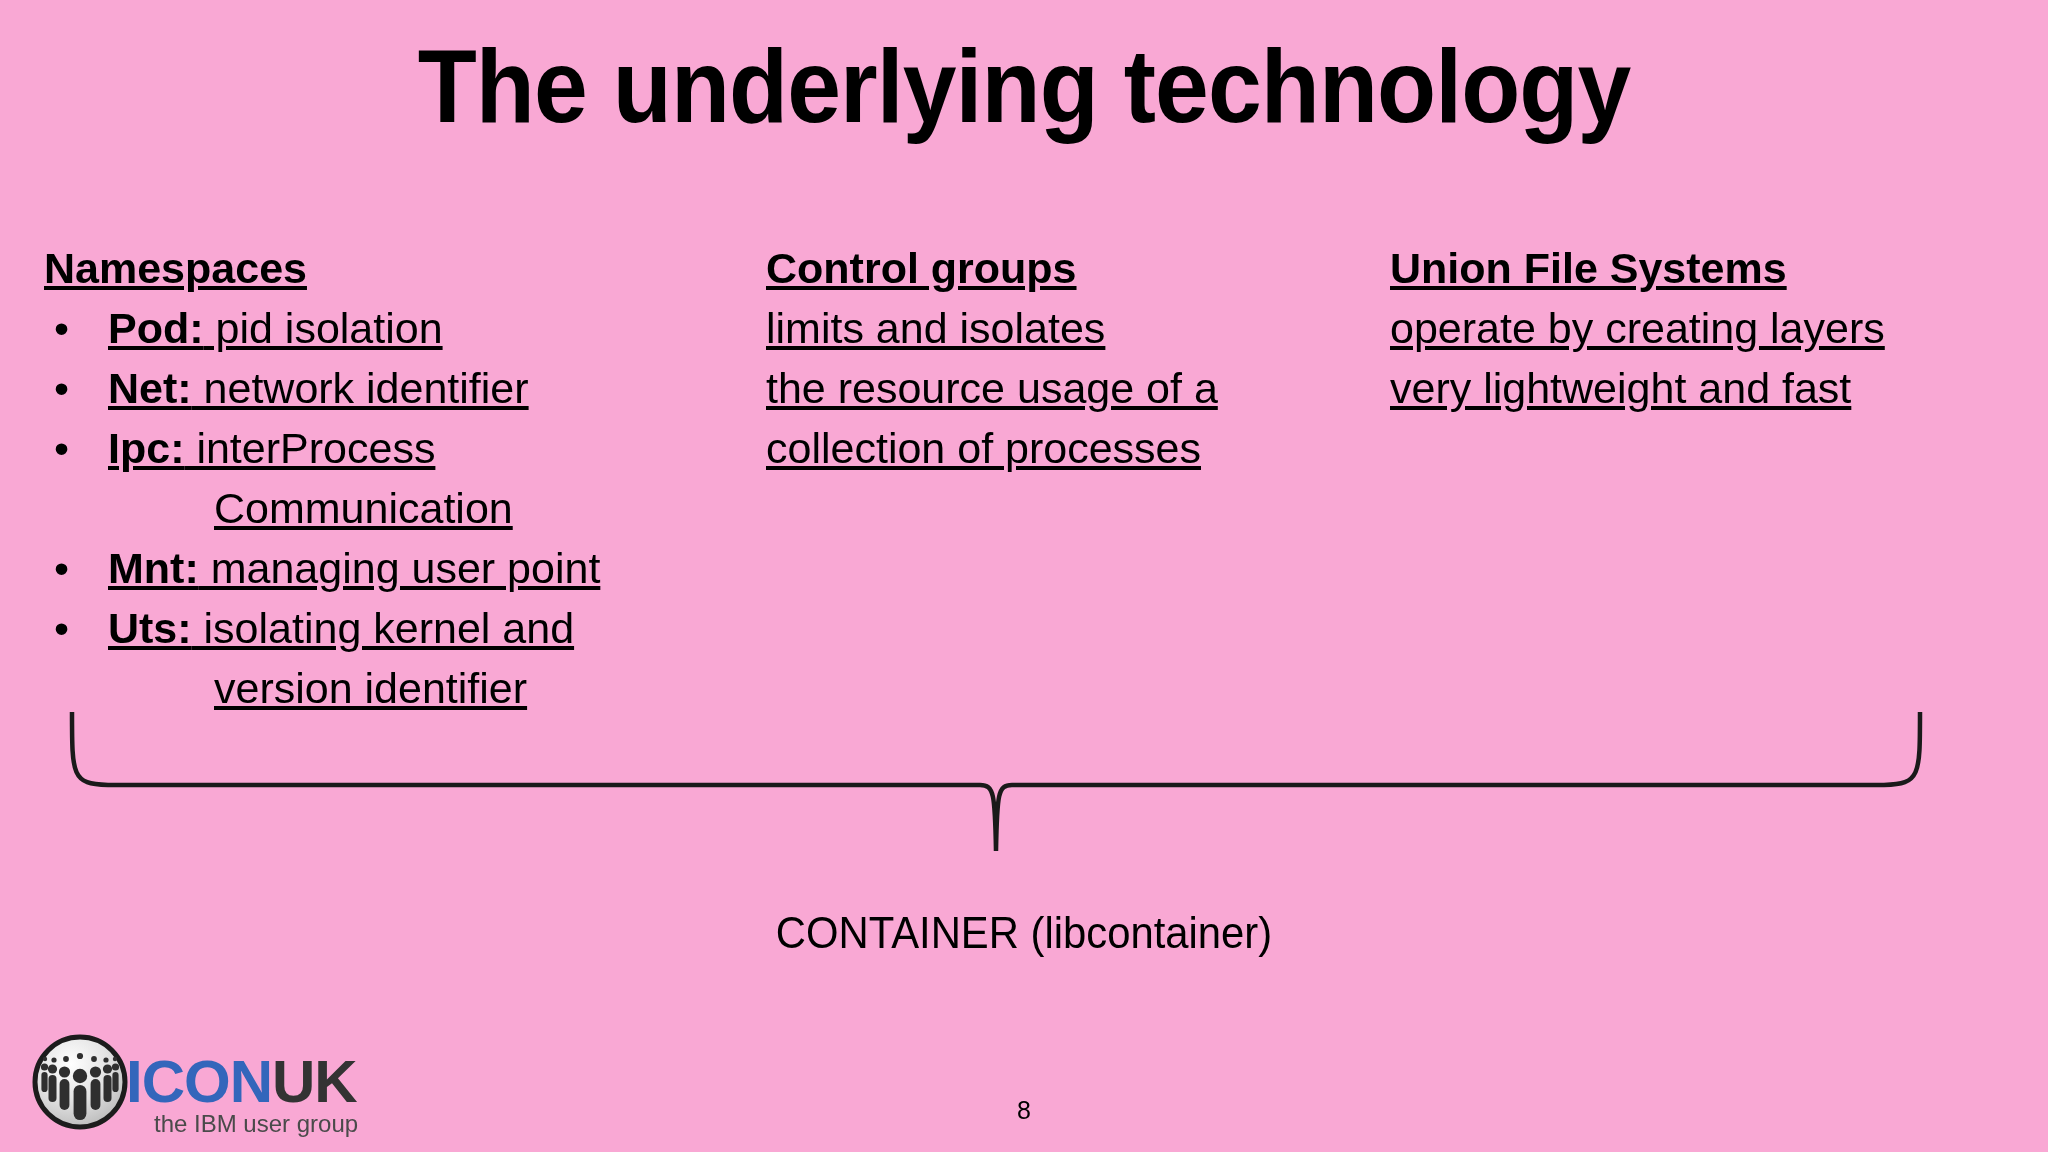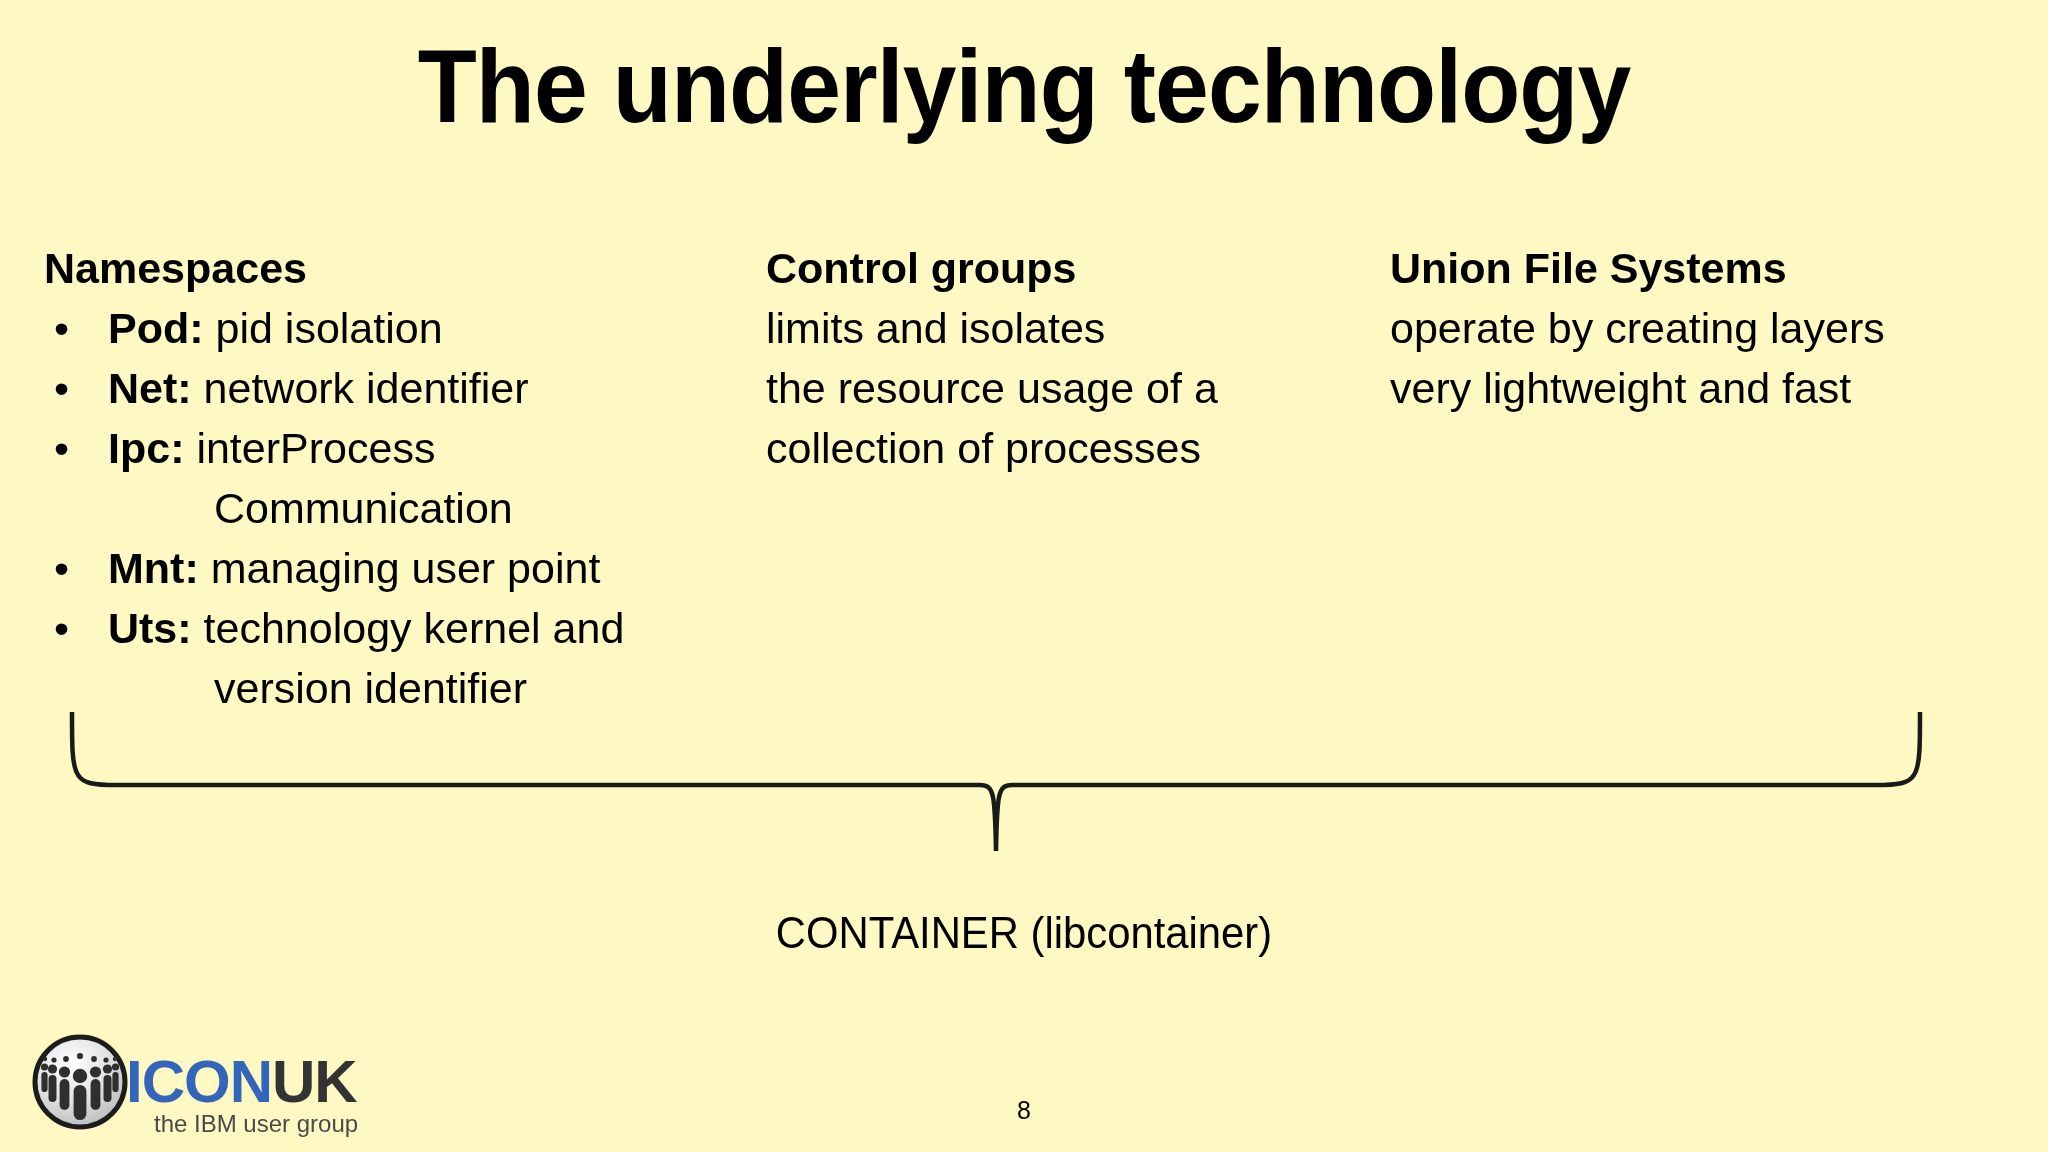--- a/index.html
+++ b/index.html
@@ -8,21 +8,21 @@
     width: 2048px;
     height: 1152px;
     background: #ffffff;
     overflow: hidden;
   }
 
   #slide {
     position: relative;
     width: 2048px;
     height: 1152px;
-    background: #fef9c3;
+    background: #f9a8d4;
     font-family: "Liberation Sans", sans-serif;
     color: #000000;
     padding-left: 8px;
   }
 
   
   #slide-title {
     position: absolute;
     top: 28px;
     left: 0;
@@ -35,20 +35,21 @@
     letter-spacing: -1px;
     transform: scaleX(0.93);
     white-space: nowrap;
   }
 
   
   .column {
     position: absolute;
     font-size: 43px;
     line-height: 60px;
+    text-decoration: underline;
   }
 
   .col-heading {
     font-weight: bold;
     font-size: 43px;
     line-height: 60px;
     white-space: nowrap;
   }
 
   .plain-line {
@@ -196,21 +197,21 @@
       </div>
       <div class="cont-line">Communication</div>
 
       <div class="bullet-item">
         <span class="bullet-dot">•</span>
         <span class="term">Mnt:</span><span class="desc"> managing user point</span>
       </div>
 
       <div class="bullet-item">
         <span class="bullet-dot">•</span>
-        <span class="term">Uts:</span><span class="desc"> technology kernel and</span>
+        <span class="term">Uts:</span><span class="desc"> isolating kernel and</span>
       </div>
       <div class="cont-line">version identifier</div>
 
     </div>
   </div>
 
   <div class="column" id="col-ufs">
     <div class="col-heading">Union File Systems</div>
     <div class="plain-line">operate by creating layers</div>
     <div class="plain-line">very lightweight and fast</div>

